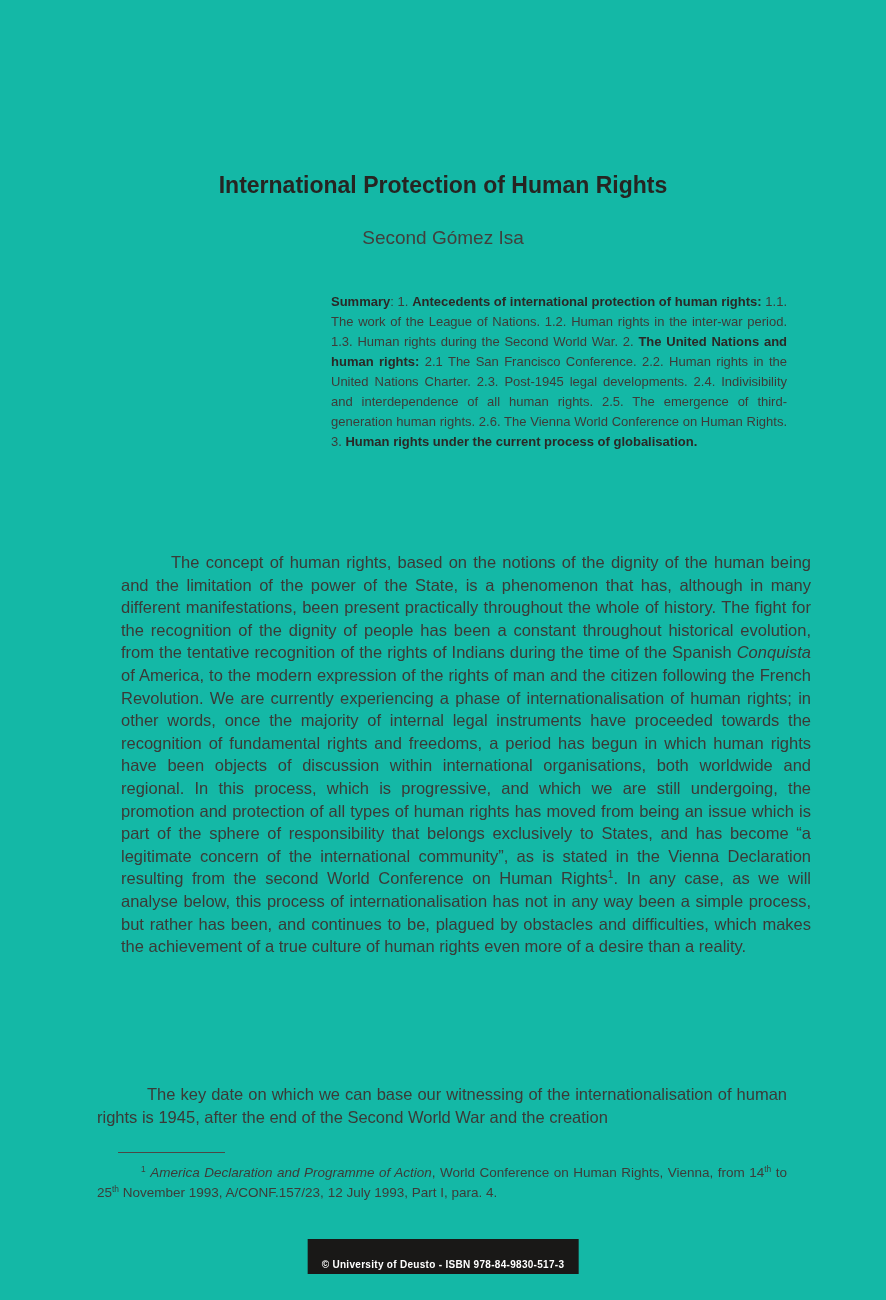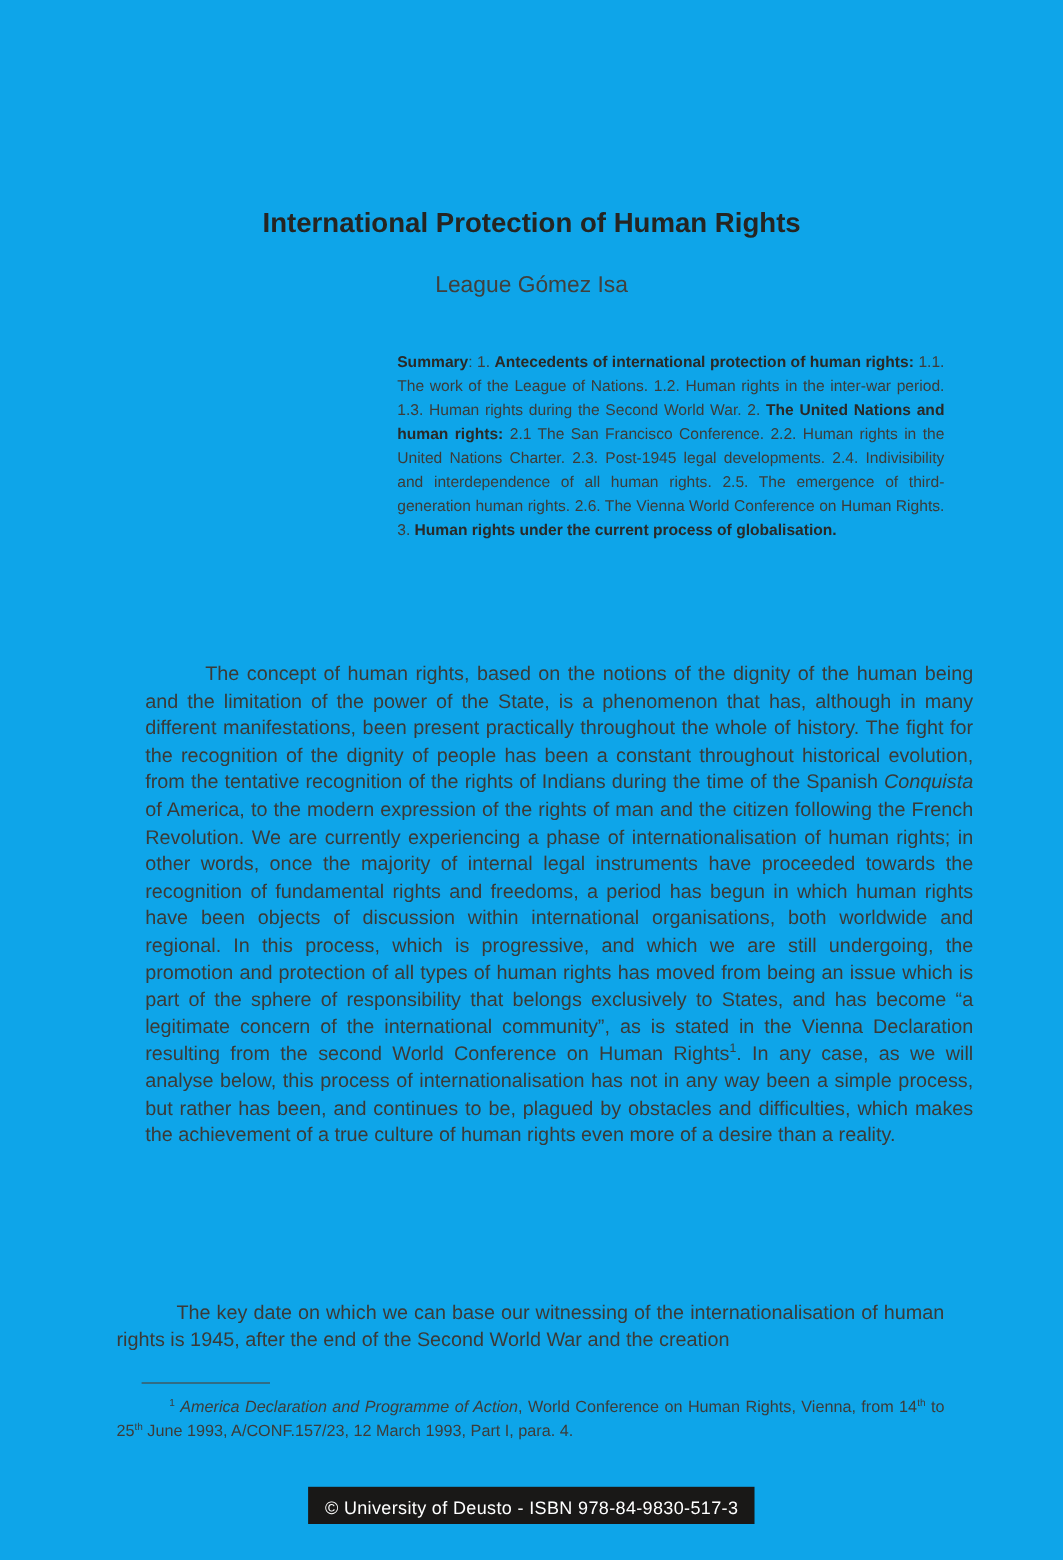--- a/index.html
+++ b/index.html
@@ -1,18 +1,18 @@
 <!DOCTYPE html>
 <html lang="en"><head>
 <meta charset="utf-8">
 <style>
   html, body { margin:0; padding:0; background:#ffffff; }
   .page {
     position:relative; width:886px; height:1300px; margin:0 auto;
-    background:#0ea5e9; overflow:hidden;
+    background:#14b8a6; overflow:hidden;
     font-family:"Liberation Sans", sans-serif; color:#3b3a37;
   }
   .b { font-weight:bold; color:#2a2927; }
   .i { font-style:italic; }
   sup { font-size:0.62em; line-height:0; vertical-align:super; }
 
   .title {
     position:absolute; top:172px; left:0; width:100%; margin:0;
     text-align:center; font-size:23px; font-weight:bold; color:#262522;
   }
@@ -40,41 +40,41 @@
     position:absolute; top:1152px; left:118px; width:107px; height:0;
     border-top:1.6px solid #4a4946;
   }
   .footnote {
     position:absolute; top:1163px; left:97px; width:690px;
     font-size:13.5px; line-height:19.5px; text-align:justify;
     text-indent:44px; color:#3d3c39;
   }
   .footer-bar {
     position:absolute; top:1239px; left:50%; transform:translateX(-50%);
-    background:#191817; color:#ffffff; font-size:15px;
-    padding:10px 14px 4px 14px; white-space:nowrap; letter-spacing:0.3px;
+    background:#191817; color:#ffffff; font-size:10px;
+    padding:20px 14px 4px 14px; white-space:nowrap; letter-spacing:0.3px;font-weight:bold;
   }
 </style>
 </head>
 <body>
 
 <div class="page">
 
   <h1 class="title">International Protection of Human Rights</h1>
 
-  <div class="author">League Gómez Isa</div>
+  <div class="author">Second Gómez Isa</div>
 
   <div class="summary"><span class="b">Summary</span><span>: 1. </span><span class="b">Antecedents of international protection of human rights:</span><span> 1.1. The work of the League of Nations. 1.2. Human rights in the inter-war period. 1.3. Human rights during the Second World War. 2. </span><span class="b">The United Nations and human rights:</span><span> 2.1 The San Francisco Conference. 2.2. Human rights in the United Nations Charter. 2.3. Post-1945 legal developments. 2.4. Indivisibility and interdependence of all human rights. 2.5. The emergence of third-generation human rights. 2.6. The Vienna World Conference on Human Rights. 3. </span><span class="b">Human rights under the current process of globalisation.</span></div>
 
   <p class="bodytext para1"><span>The concept of human rights, based on the notions of the dignity of the human being and the limitation of the power of the State, is a phenomenon that has, although in many different manifestations, been present practically throughout the whole of history. The fight for the recognition of the dignity of people has been a constant throughout historical evolution, from the tentative recognition of the rights of Indians during the time of the Spanish </span><span class="i">Conquista</span><span> of America, to the modern expression of the rights of man and the citizen following the French Revolution. We are currently experiencing a phase of internationalisation of human rights; in other words, once the majority of internal legal instruments have proceeded towards the recognition of fundamental rights and freedoms, a period has begun in which human rights have been objects of discussion within international organisations, both worldwide and regional. In this process, which is progressive, and which we are still undergoing, the promotion and protection of all types of human rights has moved from being an issue which is part of the sphere of responsibility that belongs exclusively to States, and has become “a legitimate concern of the international community”, as is stated in the Vienna Declaration resulting from the second World Conference on Human Rights</span><sup>1</sup><span>. In any case, as we will analyse below, this process of internationalisation has not in any way been a simple process, but rather has been, and continues to be, plagued by obstacles and difficulties, which makes the achievement of a true culture of human rights even more of a desire than a reality.</span></p>
 
 
   <p class="bodytext para2">The key date on which we can base our witnessing of the internationalisation of human rights is 1945, after the end of the Second World War and the creation</p>
 
   <div class="fn-rule"></div>
 
-  <div class="footnote"><sup>1</sup><span> </span><span class="i">America Declaration and Programme of Action</span><span>, World Conference on Human Rights, Vienna, from 14</span><sup>th</sup><span> to 25</span><sup>th</sup><span> June 1993, A/CONF.157/23, 12 March 1993, Part I, para. 4.</span></div>
+  <div class="footnote"><sup>1</sup><span> </span><span class="i">America Declaration and Programme of Action</span><span>, World Conference on Human Rights, Vienna, from 14</span><sup>th</sup><span> to 25</span><sup>th</sup><span> November 1993, A/CONF.157/23, 12 July 1993, Part I, para. 4.</span></div>
 
   <div class="footer-bar">
     <span>© University of Deusto - ISBN 978-84-9830-517-3</span>
   </div>
 
 </div>
 
 </body></html>

